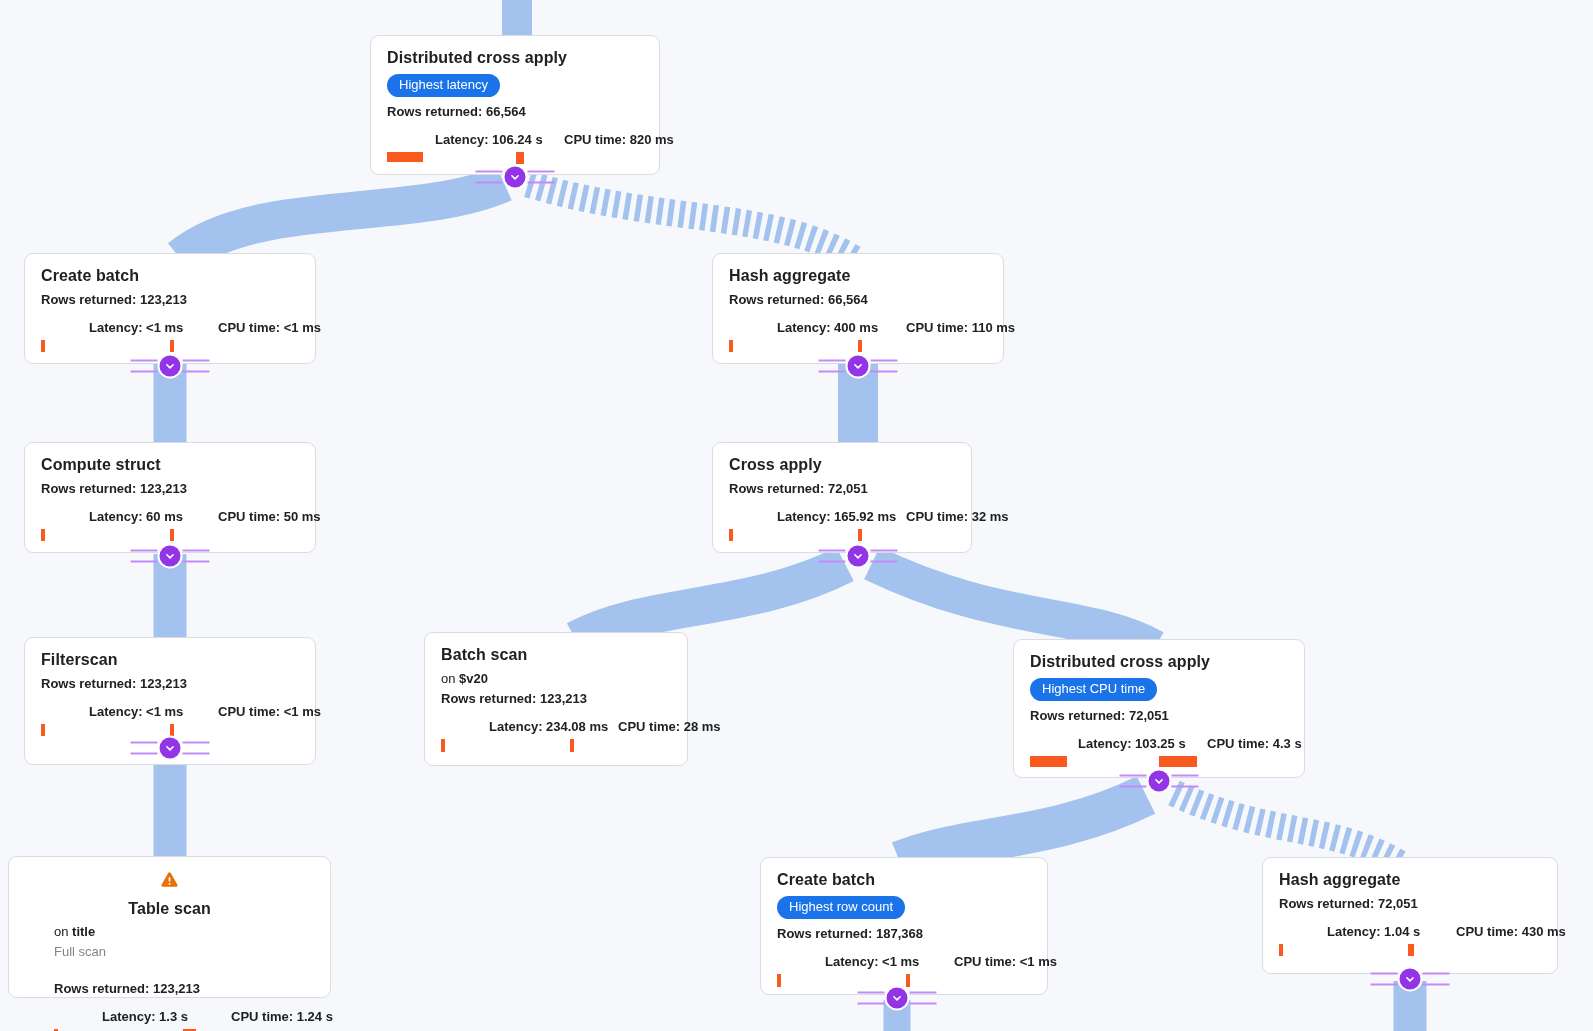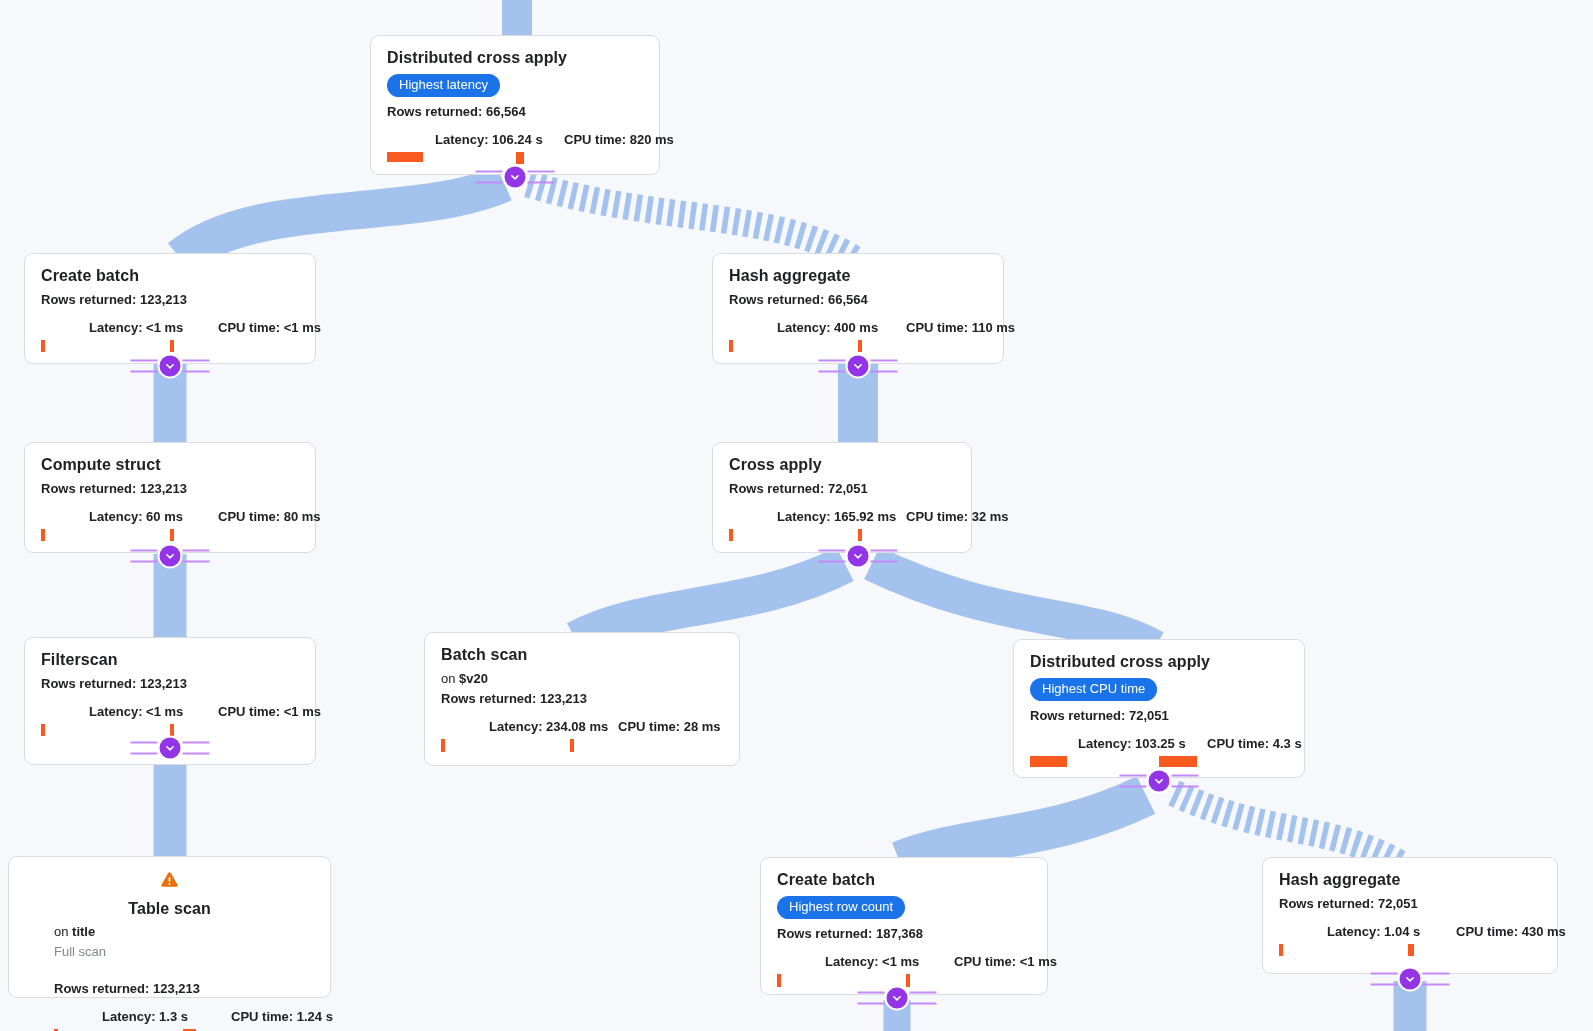--- a/index.html
+++ b/index.html
@@ -125,21 +125,21 @@
 
 <div class="card" style="left:24px;top:442px;width:292px;height:111px">
   <div class="title">Compute struct</div>
   <div class="rows">Rows returned: 123,213</div>
   <div class="metrics">
     <div class="metric">
       <div class="mlabel">Latency: 60 ms</div>
       <div class="bar" style="width: 4px; height: 12px;"></div>
     </div>
     <div class="metric">
-      <div class="mlabel">CPU time: 80 ms</div>
+      <div class="mlabel">CPU time: 50 ms</div>
       <div class="bar" style="width: 4px; height: 12px;"></div>
     </div>
   </div>
 </div>
 
 <div class="card" style="left:712px;top:442px;width:260px;height:111px">
   <div class="title">Cross apply</div>
   <div class="rows">Rows returned: 72,051</div>
   <div class="metrics">
     <div class="metric">
@@ -161,21 +161,21 @@
       <div class="mlabel">Latency: &lt;1 ms</div>
       <div class="bar" style="width: 4px; height: 12px;"></div>
     </div>
     <div class="metric">
       <div class="mlabel">CPU time: &lt;1 ms</div>
       <div class="bar" style="width: 4px; height: 12px;"></div>
     </div>
   </div>
 </div>
 
-<div class="card" style="left:424px;top:632px;width:316px;height:134px">
+<div class="card" style="left:424px;top:632px;width:264px;height:134px">
   <div class="title">Batch scan</div>
   <div class="onrow"><span>on</span> <b>$v20</b></div>
   <div class="rows">Rows returned: 123,213</div>
   <div class="metrics">
     <div class="metric">
       <div class="mlabel">Latency: 234.08 ms</div>
       <div class="bar" style="width: 4px; height: 13px;"></div>
     </div>
     <div class="metric">
       <div class="mlabel">CPU time: 28 ms</div>

